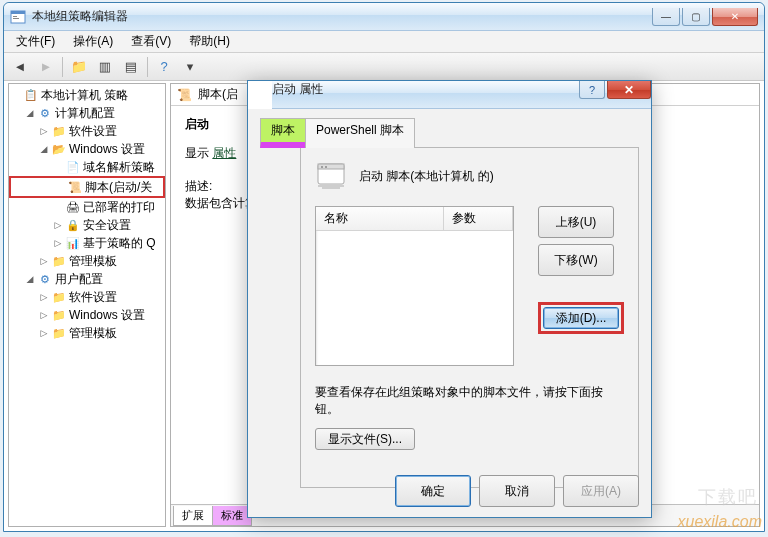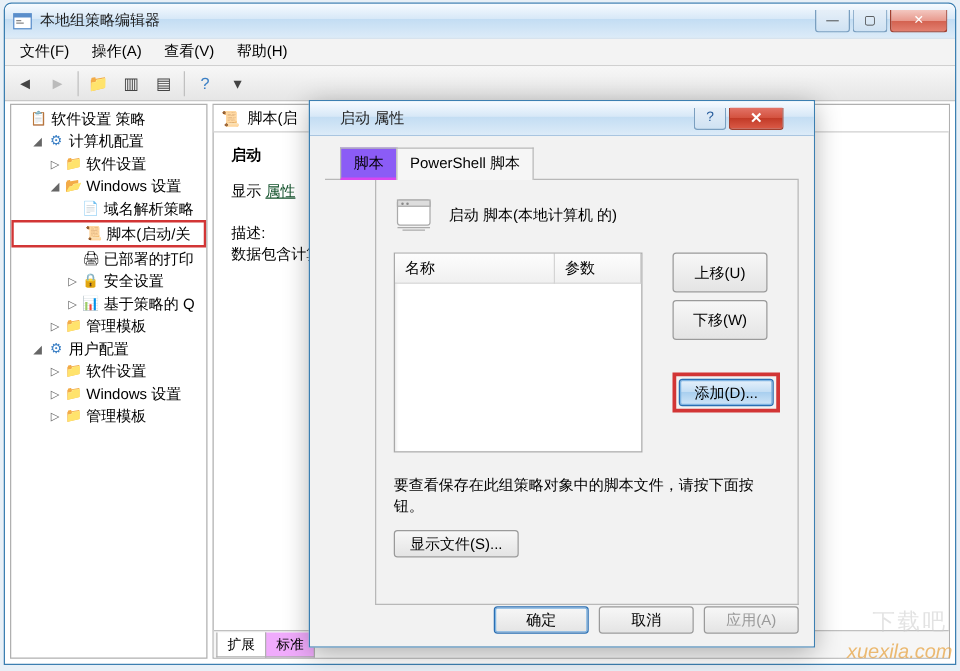--- a/index.html
+++ b/index.html
@@ -47,29 +47,29 @@
   .btab { border:1px solid #b0b0b0; border-top:none; background:#fff; padding:2px 8px; font-size:11px; margin-right:-1px; }
   .btab.inactive { background:#f0abfc;text-align:right; }
   
   .right-body h3 { margin:0 0 10px 0; font-size:12px; font-weight:bold; }
   .right-body .showlabel { margin: 12px 0 4px; }
   .right-body .link { color:#14532d; text-decoration:underline; }
   .right-body .desc-label { margin-top: 16px; }
   
   
   .dialog { position:absolute; left: 247px; top: 80px; width: 405px; height: 438px; border: 1px solid #3c7fb1; background:#fff; box-shadow: 0 4px 20px rgba(0,0,0,0.3); }
-  .dialog-titlebar { height:28px; background: linear-gradient(#f7fbff,#d7e8f7 45%,#c3ddf3 46%,#dcebf8); display:flex; align-items:center; padding: 0 24px; border-bottom:1px solid #a9c5e0; }
+  .dialog-titlebar { height:28px; background: linear-gradient(#f7fbff,#d7e8f7 45%,#c3ddf3 46%,#dcebf8); display:flex; align-items:flex-start; padding: 0 0; border-bottom:1px solid #a9c5e0;margin-left:24px; }
   .dialog-titlebar .title { flex:1; color:#222; }
   .dlg-help { width:26px; height:18px; border:1px solid #7a9fc0; border-top:none; border-radius:0 0 3px 3px; background:linear-gradient(#e6eff8,#cfe2f3); display:flex;align-items:center;justify-content:center; font-size:11px; color:#2a5f9e; margin-right:2px; }
   .dlg-close { width:44px; height:18px; border:1px solid #a04030; border-top:none; border-radius:0 0 3px 3px; background:linear-gradient(#e37468,#d3513e 50%,#c23a27 51%,#da5a47); display:flex;align-items:center;justify-content:center; color:#fff; font-size:12px; font-weight:bold; }
   
   .dialog-body { padding: 8px 12px 10px; height: calc(100% - 28px); position:relative; background:#f2f2f2; }
   .dlg-tabs { display:flex; border-bottom:1px solid #b8b8b8; margin-bottom: 0; }
   .dlg-tab { border:1px solid #b8b8b8; border-bottom:none; padding: 3px 10px; background:#f6f6f6; margin-right:-1px; position:relative; top:1px; }
-  .dlg-tab.active { background:#8b5cf6; border-bottom:2px solid #d946ef;margin-left:12px; }
+  .dlg-tab.active { background:#bef264; border-bottom:6px solid #d946ef; }
   .dlg-tabpage { border:1px solid #b8b8b8; border-top:none; padding: 12px 14px 14px; background:#f2f2f2; height: 340px; position:relative;margin-left:40px; }
   
   .script-header { display:flex; align-items:center; gap:12px; margin-bottom:14px; }
   .script-icon { width:32px; height:32px; display:flex;align-items:center;justify-content:center; font-size:24px; color:#888; }
   
   .columns-row { display:flex;gap:14px; }
   .list-box { width: 248px; height: 160px; border:1px solid #a9a9a9; background:#fff; box-shadow: inset 1px 1px 2px rgba(0,0,0,0.1); }
   .list-header { display:flex; }
   .list-header .col { border-right:1px solid #d4d4d4; border-bottom:1px solid #d4d4d4; padding:3px 8px; background:linear-gradient(#fdfdfd,#f0f0f0); }
   .col-name { width: 128px; }
@@ -77,21 +77,21 @@
   
   .side-buttons { margin-left: 10px; display:flex; flex-direction:column; gap:6px; }
   .std-btn { width: 76px; height: 32px; border:1px solid #9a9a9a; background:linear-gradient(#f7f7f7,#e4e4e4); border-radius:3px; font-size:12px; display:flex;align-items:center;justify-content:center; }
   .add-highlight-wrap { border:3px solid #d23535; padding:2px; margin: 20px 0 6px; }
   .add-btn { width: 76px; height: 22px; border:1px solid #2a6fb3; background:linear-gradient(#e6f1fb,#c2ddf4 49%,#a9cfef 50%,#cfe5f7); border-radius:3px; display:flex;align-items:center;justify-content:center; box-shadow: 0 0 0 1px #7fb4e2 inset; }
   
   .hint-text { margin-top: 18px; font-size:12px; }
   .showfiles-btn { margin-top: 10px; width: 100px; height:22px; border:1px solid #9a9a9a; background:linear-gradient(#f7f7f7,#e4e4e4); border-radius:3px; display:flex;align-items:center;justify-content:center; }
   
   .dialog-footer { position:absolute; bottom:10px; left:12px; right:12px; display:flex; justify-content:flex-end; gap:8px; }
-  .dlg-action-btn { width: 76px; height:22px; border:1px solid #9a9a9a; background:linear-gradient(#f7f7f7,#e4e4e4); border-radius:3px; display:flex;align-items:center;justify-content:center; }
+  .dlg-action-btn { width: 76px; height:32px; border:1px solid #9a9a9a; background:linear-gradient(#f7f7f7,#e4e4e4); border-radius:3px; display:flex;align-items:center;justify-content:center; }
   .dlg-action-btn.default { border:1px solid #2a6fb3; box-shadow: 0 0 0 1px #7fb4e2 inset; }
   .dlg-action-btn.disabled { color:#9a9a9a; }
   
   .watermark { position:absolute; right:6px; bottom:6px; font-size:16px; color:#e7a03a; opacity:0.7; font-style:italic; pointer-events:none; }
   .watermark2 { position:absolute; right:10px; bottom:28px; font-size:18px; color:#ccc; opacity:0.55; pointer-events:none; letter-spacing:2px; }
 
   svg { display:block; }
 </style>
 </head>
 <body>
@@ -153,21 +153,21 @@
       </div>
   </div>
 
   <div class="content-area">
 
     <div class="tree-panel">
       <div class="tree">
         <div class="tree-row">
             <span class="noexp"></span>
             <span class="icn">📋</span>
-            <span class="lbl">软件设置 策略</span>
+            <span class="lbl">本地计算机 策略</span>
           </div>
         <div class="tree-row indent1">
             <span class="exp">◢</span>
             <span class="icn gear">⚙</span>
             <span class="lbl">计算机配置</span>
           </div>
         <div class="tree-row indent2">
             <span class="exp">▷</span>
             <span class="icn folder">📁</span>
             <span class="lbl">软件设置</span>

